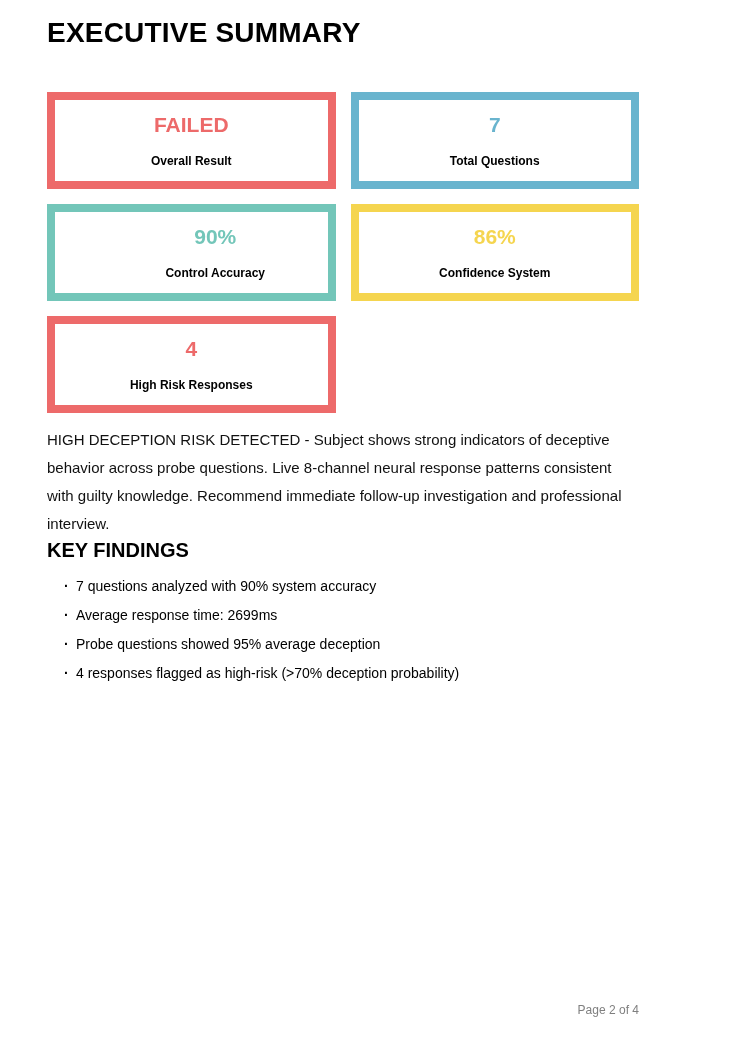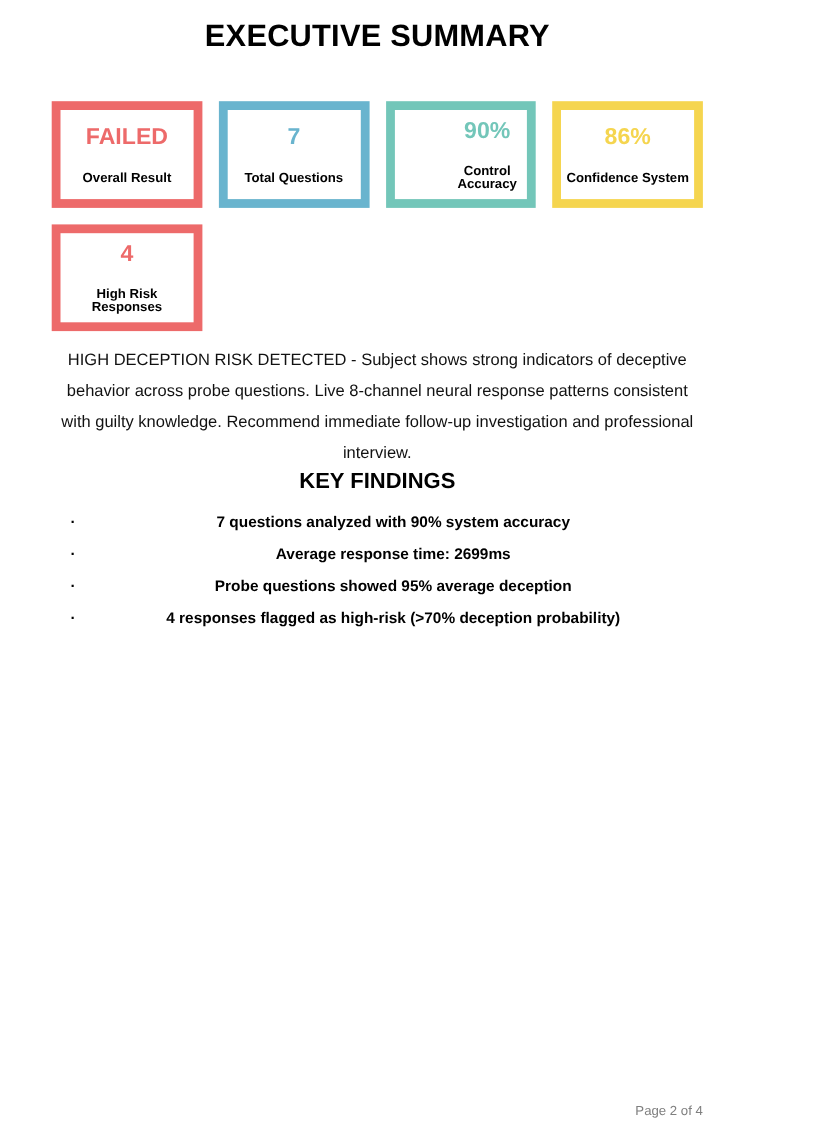--- a/index.html
+++ b/index.html
@@ -1,27 +1,27 @@
 <!DOCTYPE html>
 <html><head>
 <meta charset="utf-8">
 <style>
   html,body{margin:0;padding:0;background:#ffffff;}
   .page{
     width:685px;height:1044px;position:relative;background:#ffffff;
     font-family:"Liberation Sans","DejaVu Sans",sans-serif;color:#000;
-    overflow:hidden;box-sizing:border-box;text-align:center;
+    overflow:hidden;box-sizing:border-box;
   }
   .content{padding:0 46px 0 47px;}
   h1.doc-title{
     margin:0 0 43px 0;padding-top:17px;font-size:28px;line-height:1.15;
     font-weight:bold;color:#000;letter-spacing:0.2px;
   }
   .cards-grid{
-    display:grid;grid-template-columns:repeat(4,1fr);
+    display:grid;grid-template-columns:repeat(2,1fr);
     column-gap:14px;row-gap:12px;gap:15px;
   }
   .stat-card{
     box-sizing:border-box;height:97px;border:8px solid #ccc;background:#fff;
     display:flex;flex-direction:column;align-items:center;justify-content:center;
   }
   .stat-value{font-size:21px;font-weight:bold;line-height:1;}
   .stat-label{font-size:12px;font-weight:bold;color:#000;margin-top:20px;line-height:1;}
   h2.section-heading{
     font-size:20px;font-weight:bold;color:#000;margin:0;line-height:1.2;
@@ -30,21 +30,21 @@
   .assessment-body{
     margin:13px 0 0 0;font-size:15px;line-height:28px;color:#111;
     max-width:650px;
   }
   .findings-heading{margin-top:21px;}
   ul.findings-list{
     list-style:none;margin:17px 0 0 0;padding:0;
   }
   ul.findings-list li{
     position:relative;padding-left:29px;margin-bottom:15px;
-    font-size:14px;font-weight:bold;color:#000;line-height:14px;
+    font-size:14px;font-weight:normal;color:#000;line-height:14px;
   }
   ul.findings-list li::before{
     content:"\00B7";position:absolute;left:17px;top:0;font-weight:bold;
   }
   .page-footer{
     position:absolute;top:1003px;right:46px;font-size:12px;color:#7f7f7f;
   }
 </style>
 </head>
 <body>

